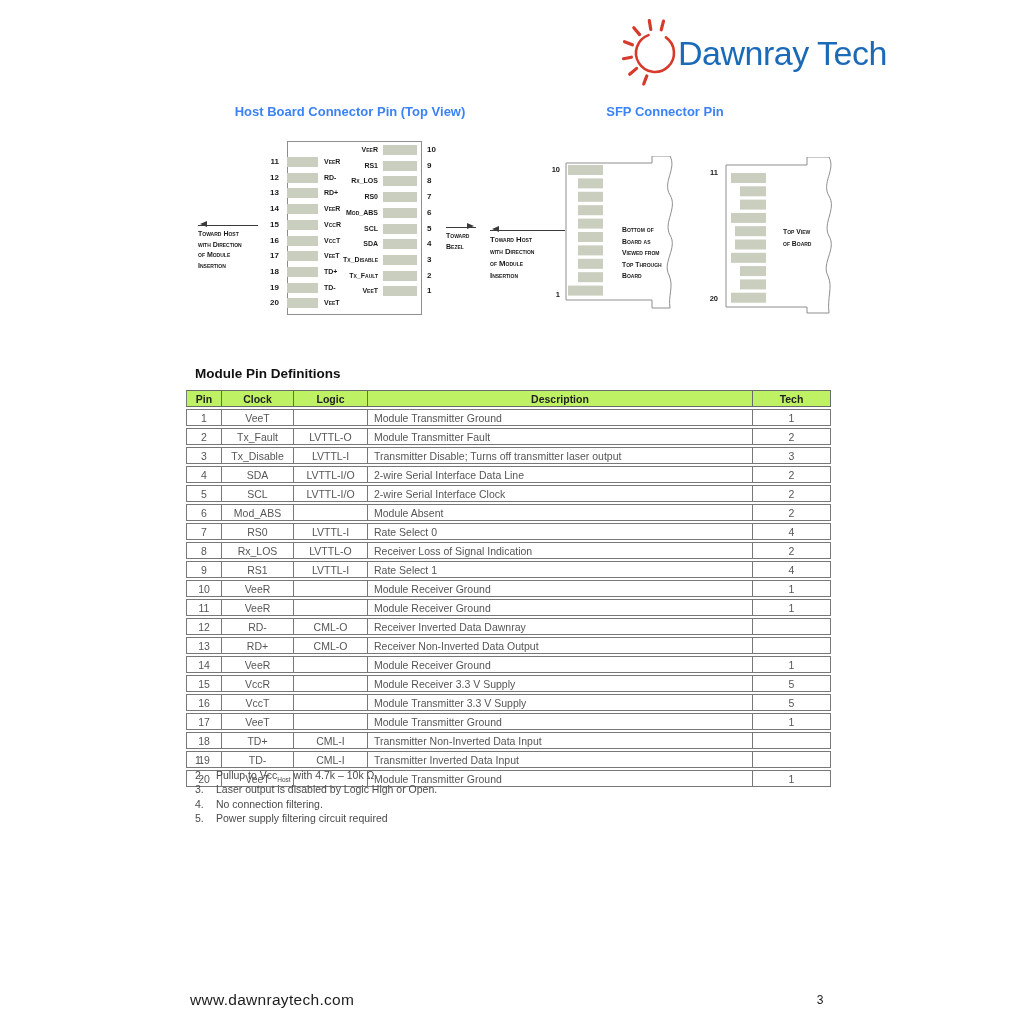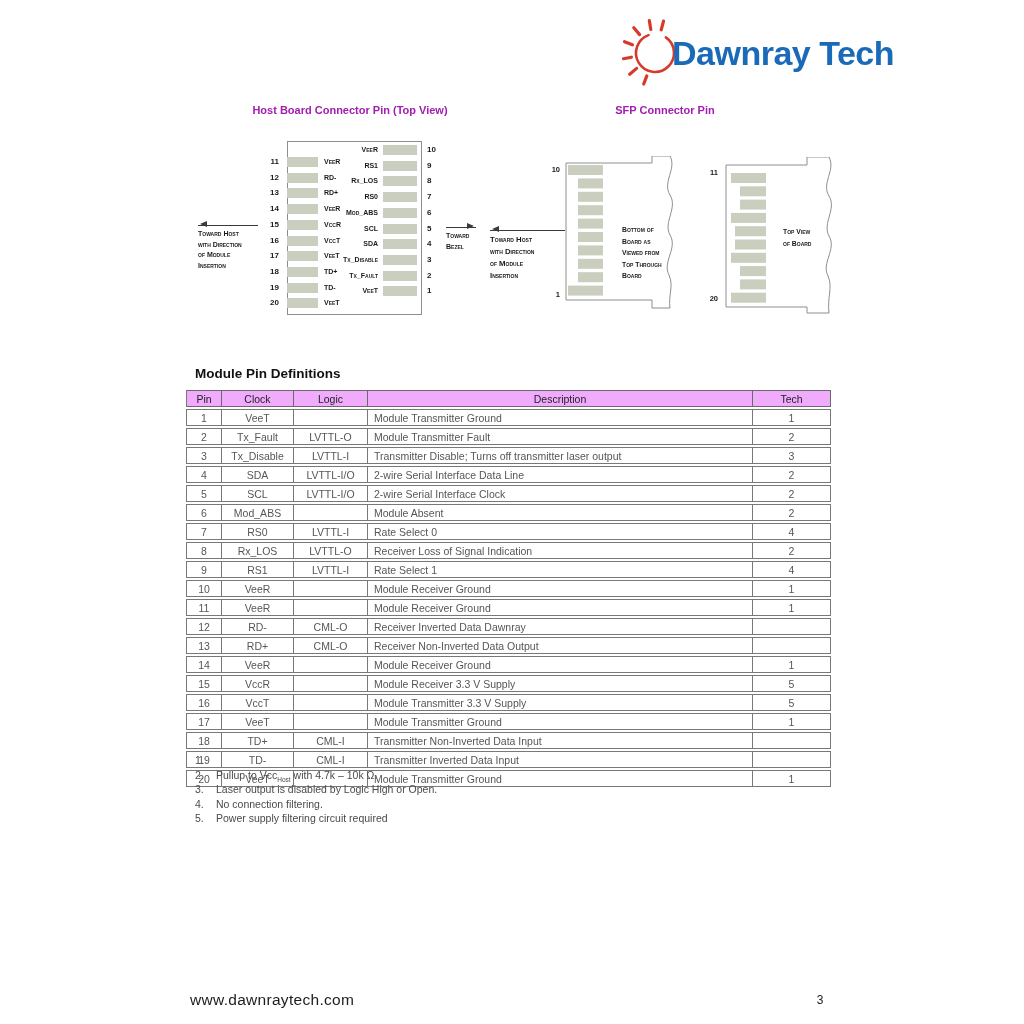--- a/index.html
+++ b/index.html
@@ -2,25 +2,25 @@
 <html><head>
 <meta charset="utf-8">
 <style>
   html,body{margin:0;padding:0;background:#ffffff;}
   .page{position:relative;width:1024px;height:1024px;background:#fff;
         font-family:"Liberation Sans",sans-serif;overflow:hidden;color:#222;}
 
   
   .logo{position:absolute;left:622px;top:10px;width:280px;height:84px;}
   .logo svg{position:absolute;left:0;top:0;}
-  .logo-text{position:absolute;left:50px;top:24px;font-weight:bold;font-size:34px;
+  .logo-text{position:absolute;left:56px;top:24px;font-weight:normal;font-size:34px;
              letter-spacing:-0.5px;color:#1b6ab8;white-space:nowrap;}
 
   
-  .dg-title{position:absolute;font-weight:bold;font-size:11px;color:#a21caf;text-align:center;}
+  .dg-title{position:absolute;font-weight:bold;font-size:13px;color:#3b82f6;text-align:center;}
   .dg-title.host{left:180px;top:104px;width:340px;}
   .dg-title.sfp{left:535px;top:104px;width:260px;}
 
   
   .hb{position:absolute;left:195px;top:138px;width:300px;height:195px;}
   .hb-rect{position:absolute;left:92px;top:3px;width:135px;height:174px;
            border:1px solid #8e8e8e;box-sizing:border-box;}
   .hb-pad{position:absolute;background:#c9cebf;}
   .hb-num{position:absolute;font-weight:bold;font-size:8px;color:#1a1a1a;line-height:11px;}
   .hb-lbl{position:absolute;font-weight:bold;font-size:7px;color:#1a1a1a;line-height:11px;}
@@ -44,21 +44,21 @@
   .sfp-num{position:absolute;font-weight:bold;font-size:7.5px;color:#1a1a1a;}
 
   
   .tbl-title{position:absolute;left:195px;top:366px;font-weight:bold;font-size:13.5px;color:#111;}
   .pin-table{position:absolute;left:186px;top:388px;width:645px;table-layout:fixed;
              border-collapse:separate;border-spacing:0 2px;}
   .pin-table th,.pin-table td{border-top:1px solid #787878;border-bottom:1px solid #787878;
              border-right:1px solid #787878;height:15px;font-size:10.5px;color:#565656;
              text-align:center;padding:0 2px;overflow:hidden;white-space:nowrap;}
   .pin-table .c0{border-left:1px solid #787878;}
-  .pin-table th{background:#f0abfc;color:#222;font-weight:normal;border-color:#6a6a6a;}
+  .pin-table th{background:#bef264;color:#222;font-weight:bold;border-color:#6a6a6a;}
   .pin-table td.c3{text-align:left;padding-left:6px;}
 
   
   .notes{position:absolute;left:190px;top:754px;width:640px;font-size:10.5px;color:#4a4a4a;}
   .notes-label{margin-bottom:3px;}
   .note-row{display:flex;height:14.6px;}
   .note-num{width:26px;padding-left:5px;box-sizing:border-box;}
   .subs{font-size:6.5px;}
 
   

